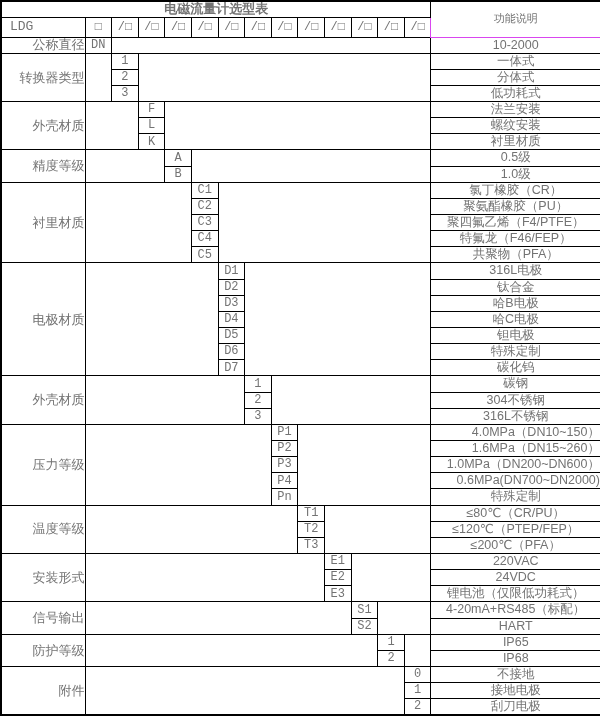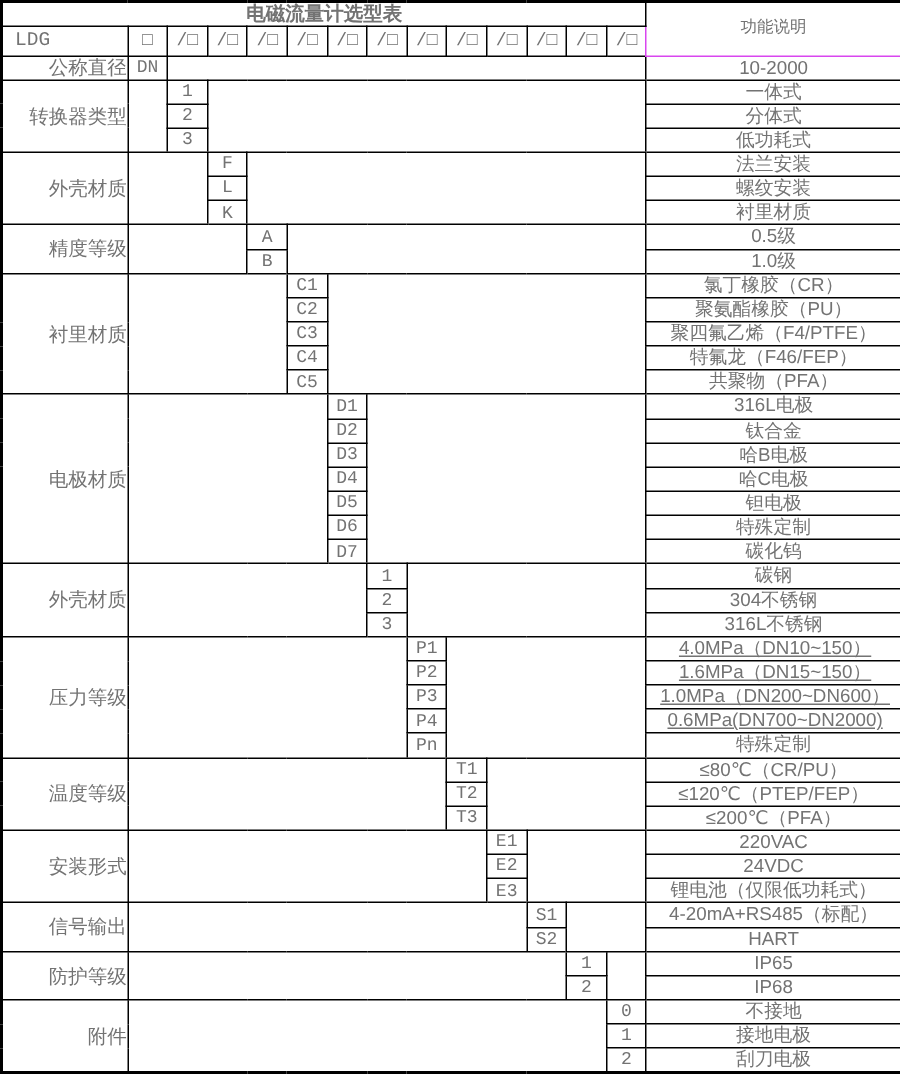--- a/index.html
+++ b/index.html
@@ -63,23 +63,22 @@
   td.code {
     border: 1px solid #000000;
     font-size: 12px;
     font-family: "Liberation Mono", "DejaVu Sans Mono", monospace;
   }
   td.desc {
     border: 1px solid #000000;
     font-size: 12.5px;
   }
   td.desc.left {
-    text-align: center;
+    text-align: right;
     padding-left: 2px;
-    text-decoration: underline;
   }
 </style>
 </head>
 <body>
 
 <div id="stage">
   <table id="sel-table">
     <colgroup id="colgroup">
         <col style="width: 84px;">
         <col style="width: 26.6154px;">
@@ -238,21 +237,21 @@
         </tr>
         <tr>
           <td class="cat" rowspan="5">压力等级</td>
           <td class="gap" colspan="7" rowspan="5"></td>
           <td class="code">P1</td>
           <td class="gap" colspan="5" rowspan="5"></td>
           <td class="desc left">4.0MPa（DN10~150）</td>
         </tr>
         <tr>
           <td class="code">P2</td>
-          <td class="desc left">1.6MPa（DN15~150）</td>
+          <td class="desc left">1.6MPa（DN15~260）</td>
         </tr>
         <tr>
           <td class="code">P3</td>
           <td class="desc left">1.0MPa（DN200~DN600）</td>
         </tr>
         <tr>
           <td class="code">P4</td>
           <td class="desc left">0.6MPa(DN700~DN2000)</td>
         </tr>
         <tr>

